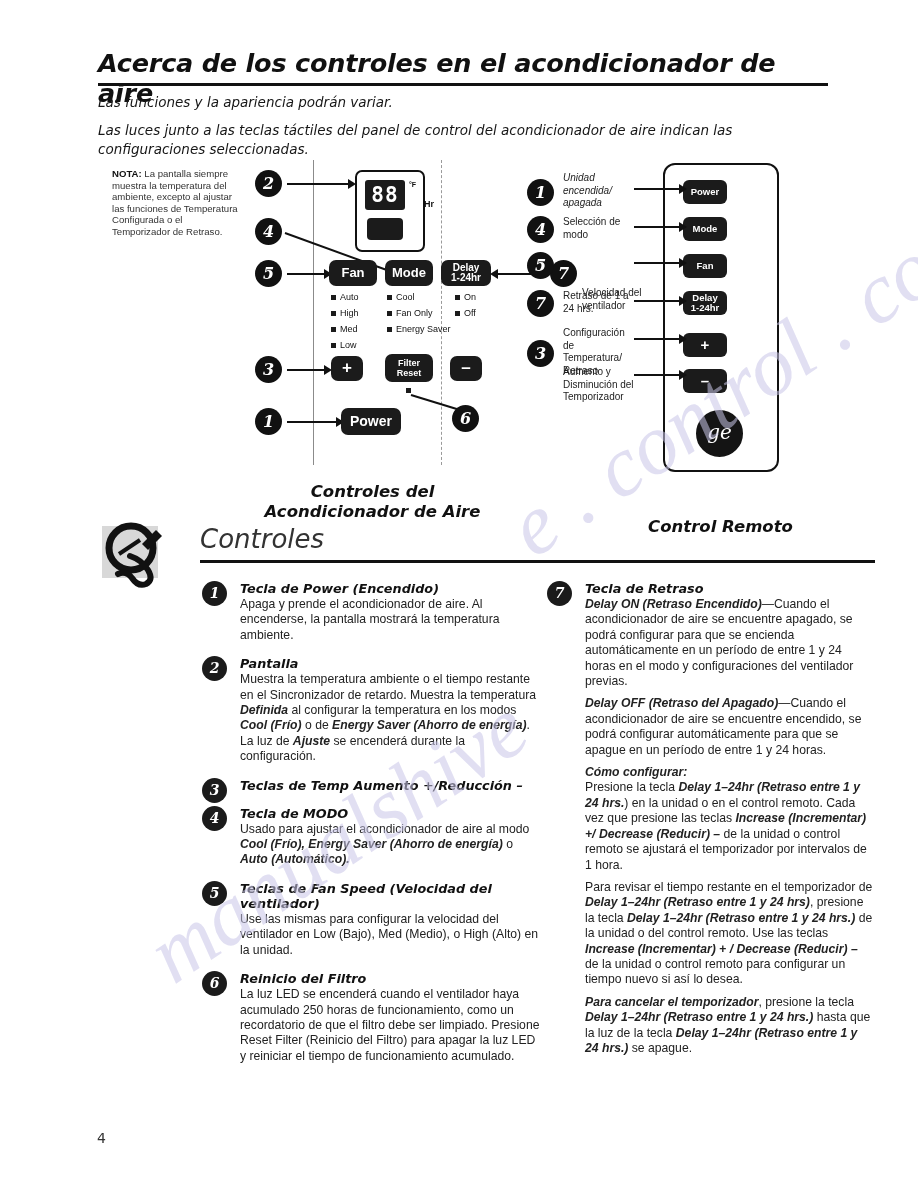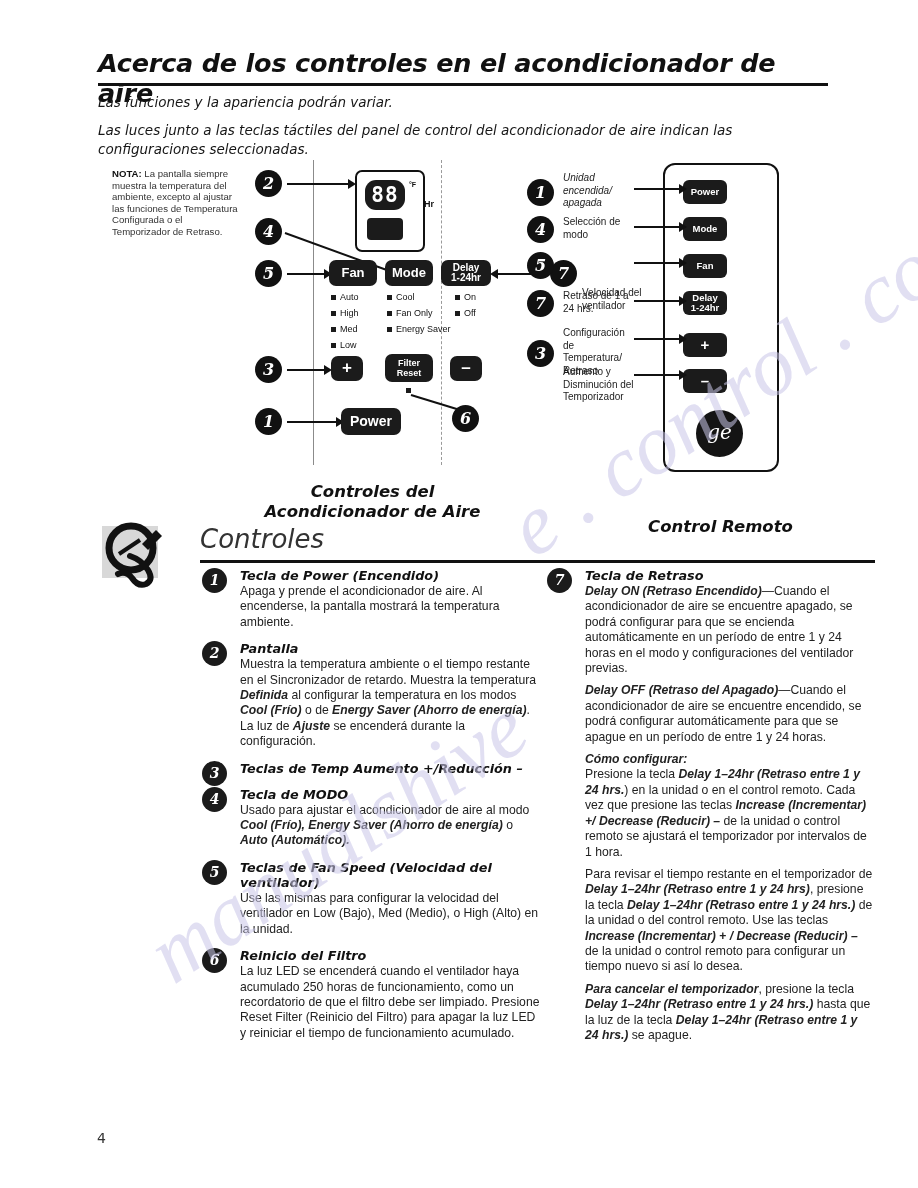--- a/index.html
+++ b/index.html
@@ -83,21 +83,21 @@
   }
   .diagline{position:absolute;background:#111;height:2px;transform-origin:left center;}
 
   
   .dispbox{
     position:absolute;left:110px;top:10px;width:66px;height:78px;
     border:2px solid #111;border-radius:7px;background:#fff;
   }
   .seg{
     position:absolute;left:8px;top:8px;width:40px;height:30px;
-    background:#1b1b1b;border-radius:11px;
+    background:#1b1b1b;border-radius:3px;
     color:#fff;font-family:"DejaVu Sans Mono", monospace;font-weight:bold;
     font-size:21px;line-height:30px;text-align:center;letter-spacing:1px;
   }
   .degF{position:absolute;left:52px;top:9px;font-size:7px;font-weight:bold;color:#111;}
   .hrlab{position:absolute;left:50px;top:27px;font-size:9px;font-weight:bold;color:#111;margin-left:17px;}
   .segslot{position:absolute;left:10px;top:46px;width:36px;height:22px;background:#1b1b1b;border-radius:4px;}
 
   
   .key{
     position:absolute;background:#1b1b1b;color:#fff;border-radius:7px;
@@ -155,21 +155,21 @@
   .colL{left:240px;top:568px;width:300px;}
   .colR{left:585px;top:568px;width:288px;}
   .item{position:relative;margin-bottom:11px;}
   .item .bullet{
     position:absolute;left:-38px;top:0px;width:25px;height:25px;border-radius:50%;
     background:#1b1b1b;color:#fff;
     font-family:"DejaVu Serif", serif;font-style:italic;font-weight:bold;
     font-size:14px;line-height:25px;text-align:center;
   }
   .item h4{
-    margin:0 0 1px 0;font-size:12.8px;font-weight:bold;font-style:italic;
+    margin:13px 0 1px 0;font-size:12.8px;font-weight:bold;font-style:italic;
     font-family:"DejaVu Sans", sans-serif;color:#111;line-height:15px;
   }
   .item p{margin:0 0 7px 0;}
   .item p b{font-weight:bold;font-style:italic;}
 
   .pageno{
     position:absolute;left:97px;top:1130px;font-size:14px;color:#333;
     font-family:"DejaVu Sans", sans-serif;
   }
 </style>

